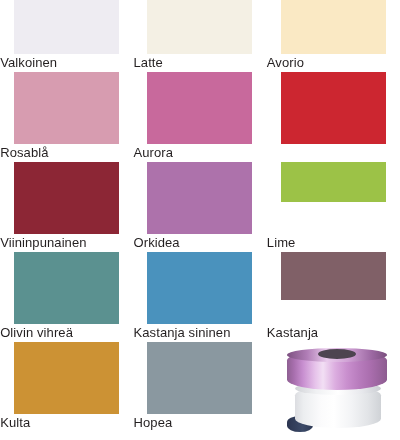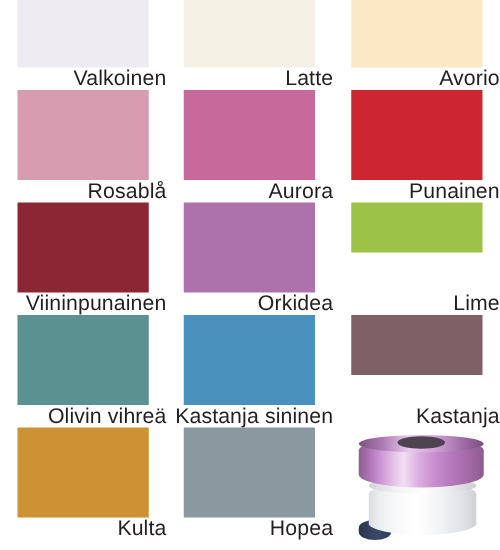--- a/index.html
+++ b/index.html
@@ -34,22 +34,22 @@
     justify-content: flex-start;
   }
   .chip {
     width: 105px;
     height: 72px;
     display: block;
   }
   .cell-label {
     display: block;
     width: 133px;
-    text-align: right;
-    font-size: 17px;
+    text-align: left;
+    font-size: 13px;
     line-height: 18px;
     color: #231f20;
     letter-spacing: 0.1px;
     white-space: nowrap;
   }
   
   .photo-cell {
     position: relative;
     width: 133px;
     height: 90px;
@@ -151,21 +151,20 @@
       <span class="cell-label" style="color: rgb(35, 31, 32);">Rosablå</span>
     </div>
 
     <div class="cell">
       <span class="chip" style="background-color: rgb(200, 105, 156);"></span>
       <span class="cell-label" style="color: rgb(35, 31, 32);">Aurora</span>
     </div>
 
     <div class="cell">
       <span class="chip" style="background-color: rgb(204, 38, 48);"></span>
-      <span class="cell-label" style="color: rgb(35, 31, 32);">Punainen</span>
     </div>
 
     <div class="cell">
       <span class="chip" style="background-color: rgb(140, 38, 53);"></span>
       <span class="cell-label" style="color: rgb(35, 31, 32);">Viininpunainen</span>
     </div>
 
     <div class="cell">
       <span class="chip" style="background-color: rgb(173, 114, 171);"></span>
       <span class="cell-label" style="color: rgb(35, 31, 32);">Orkidea</span>

